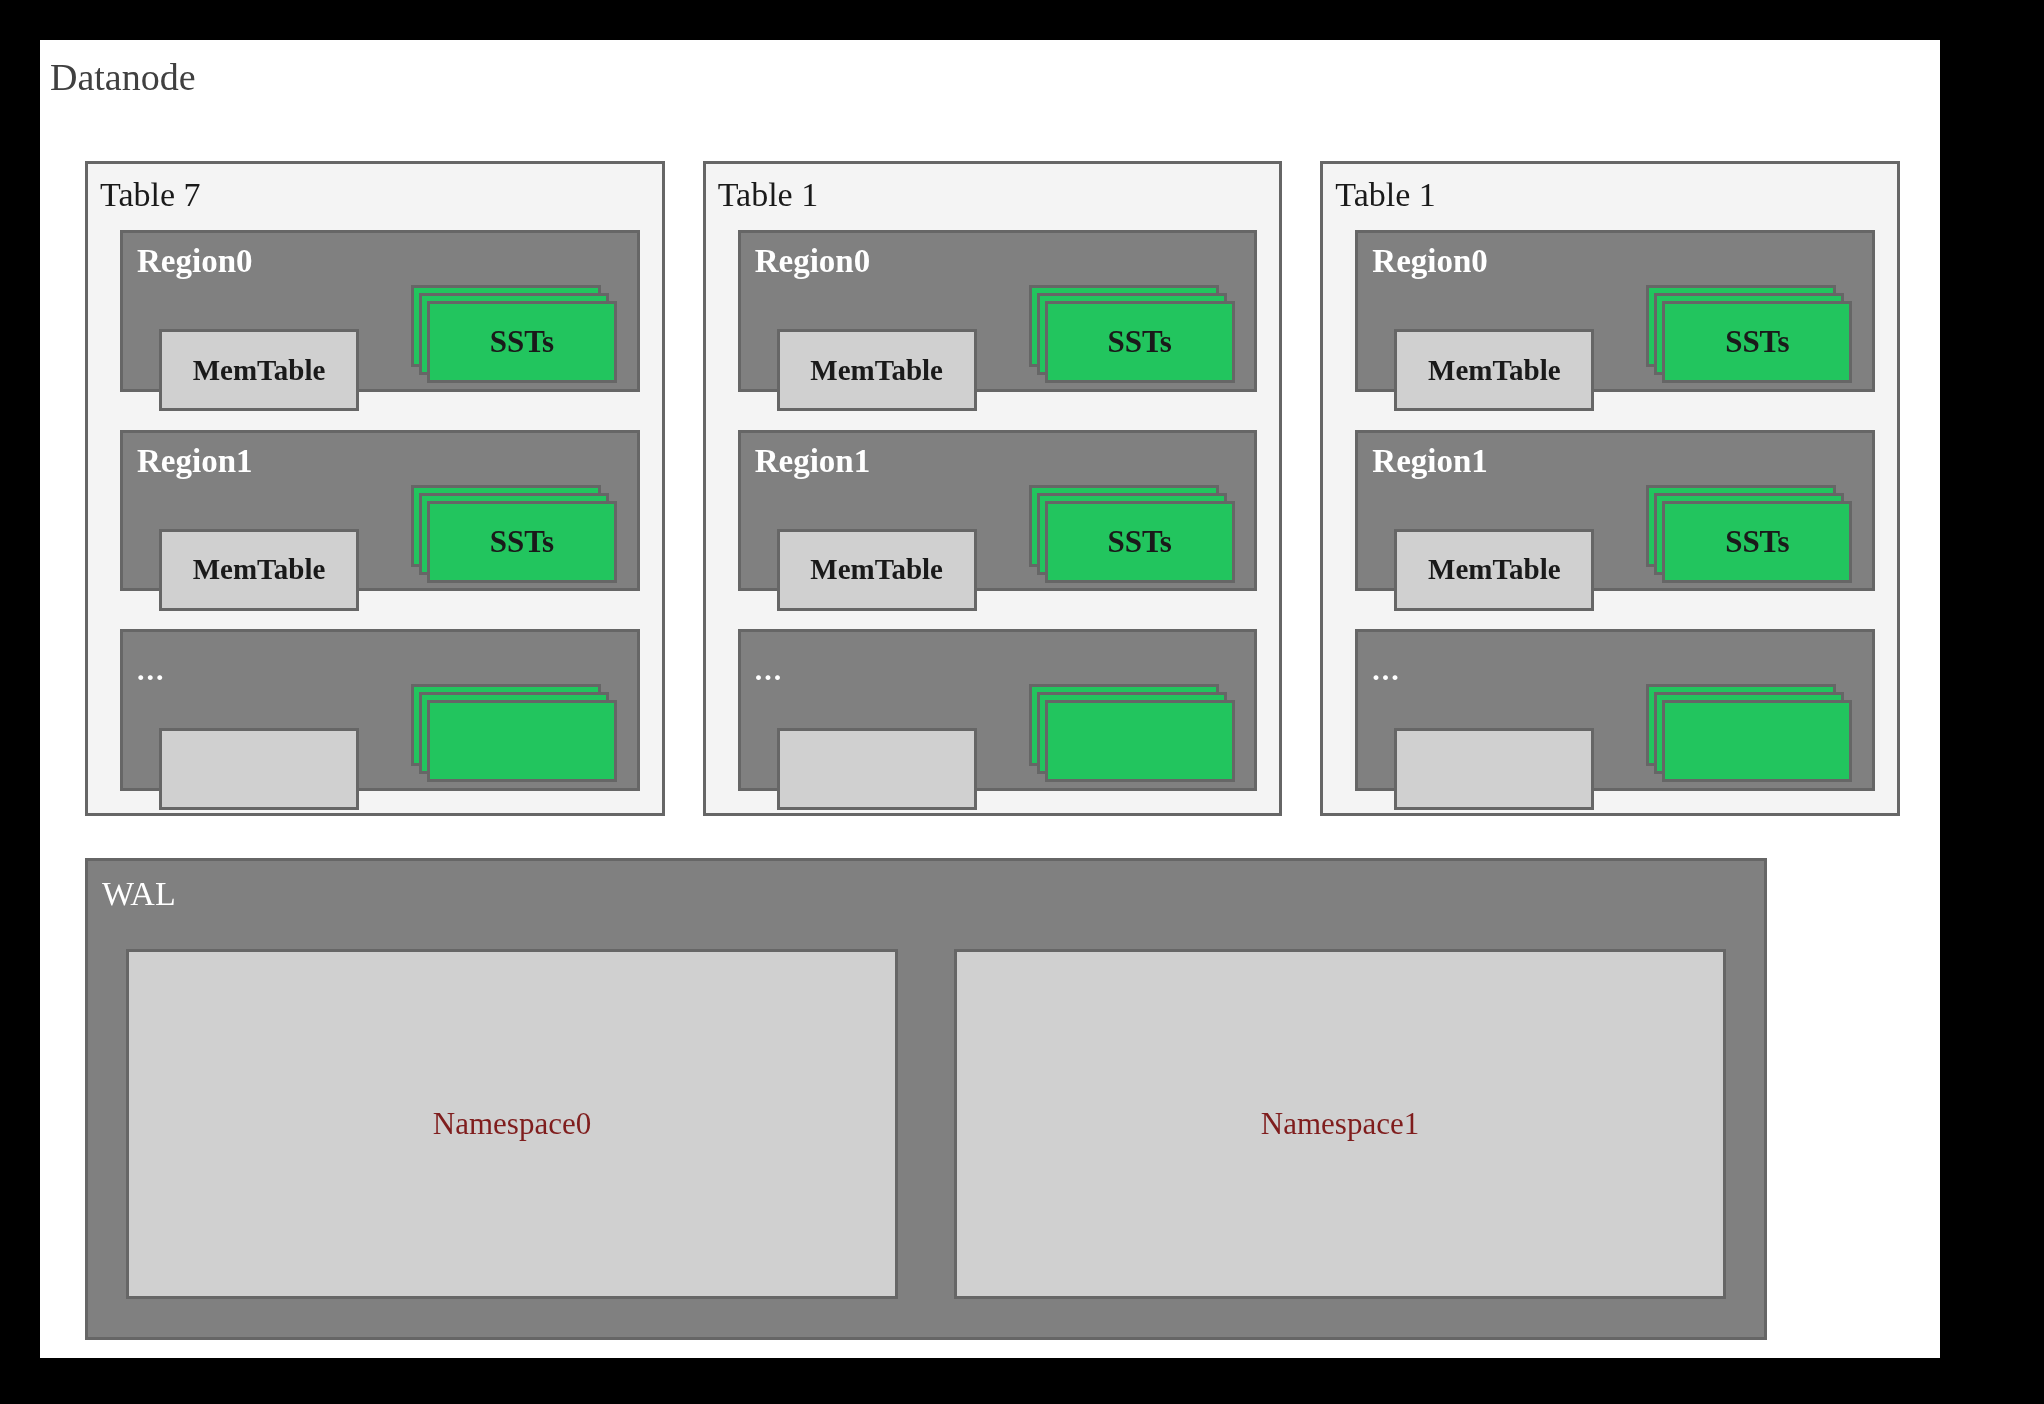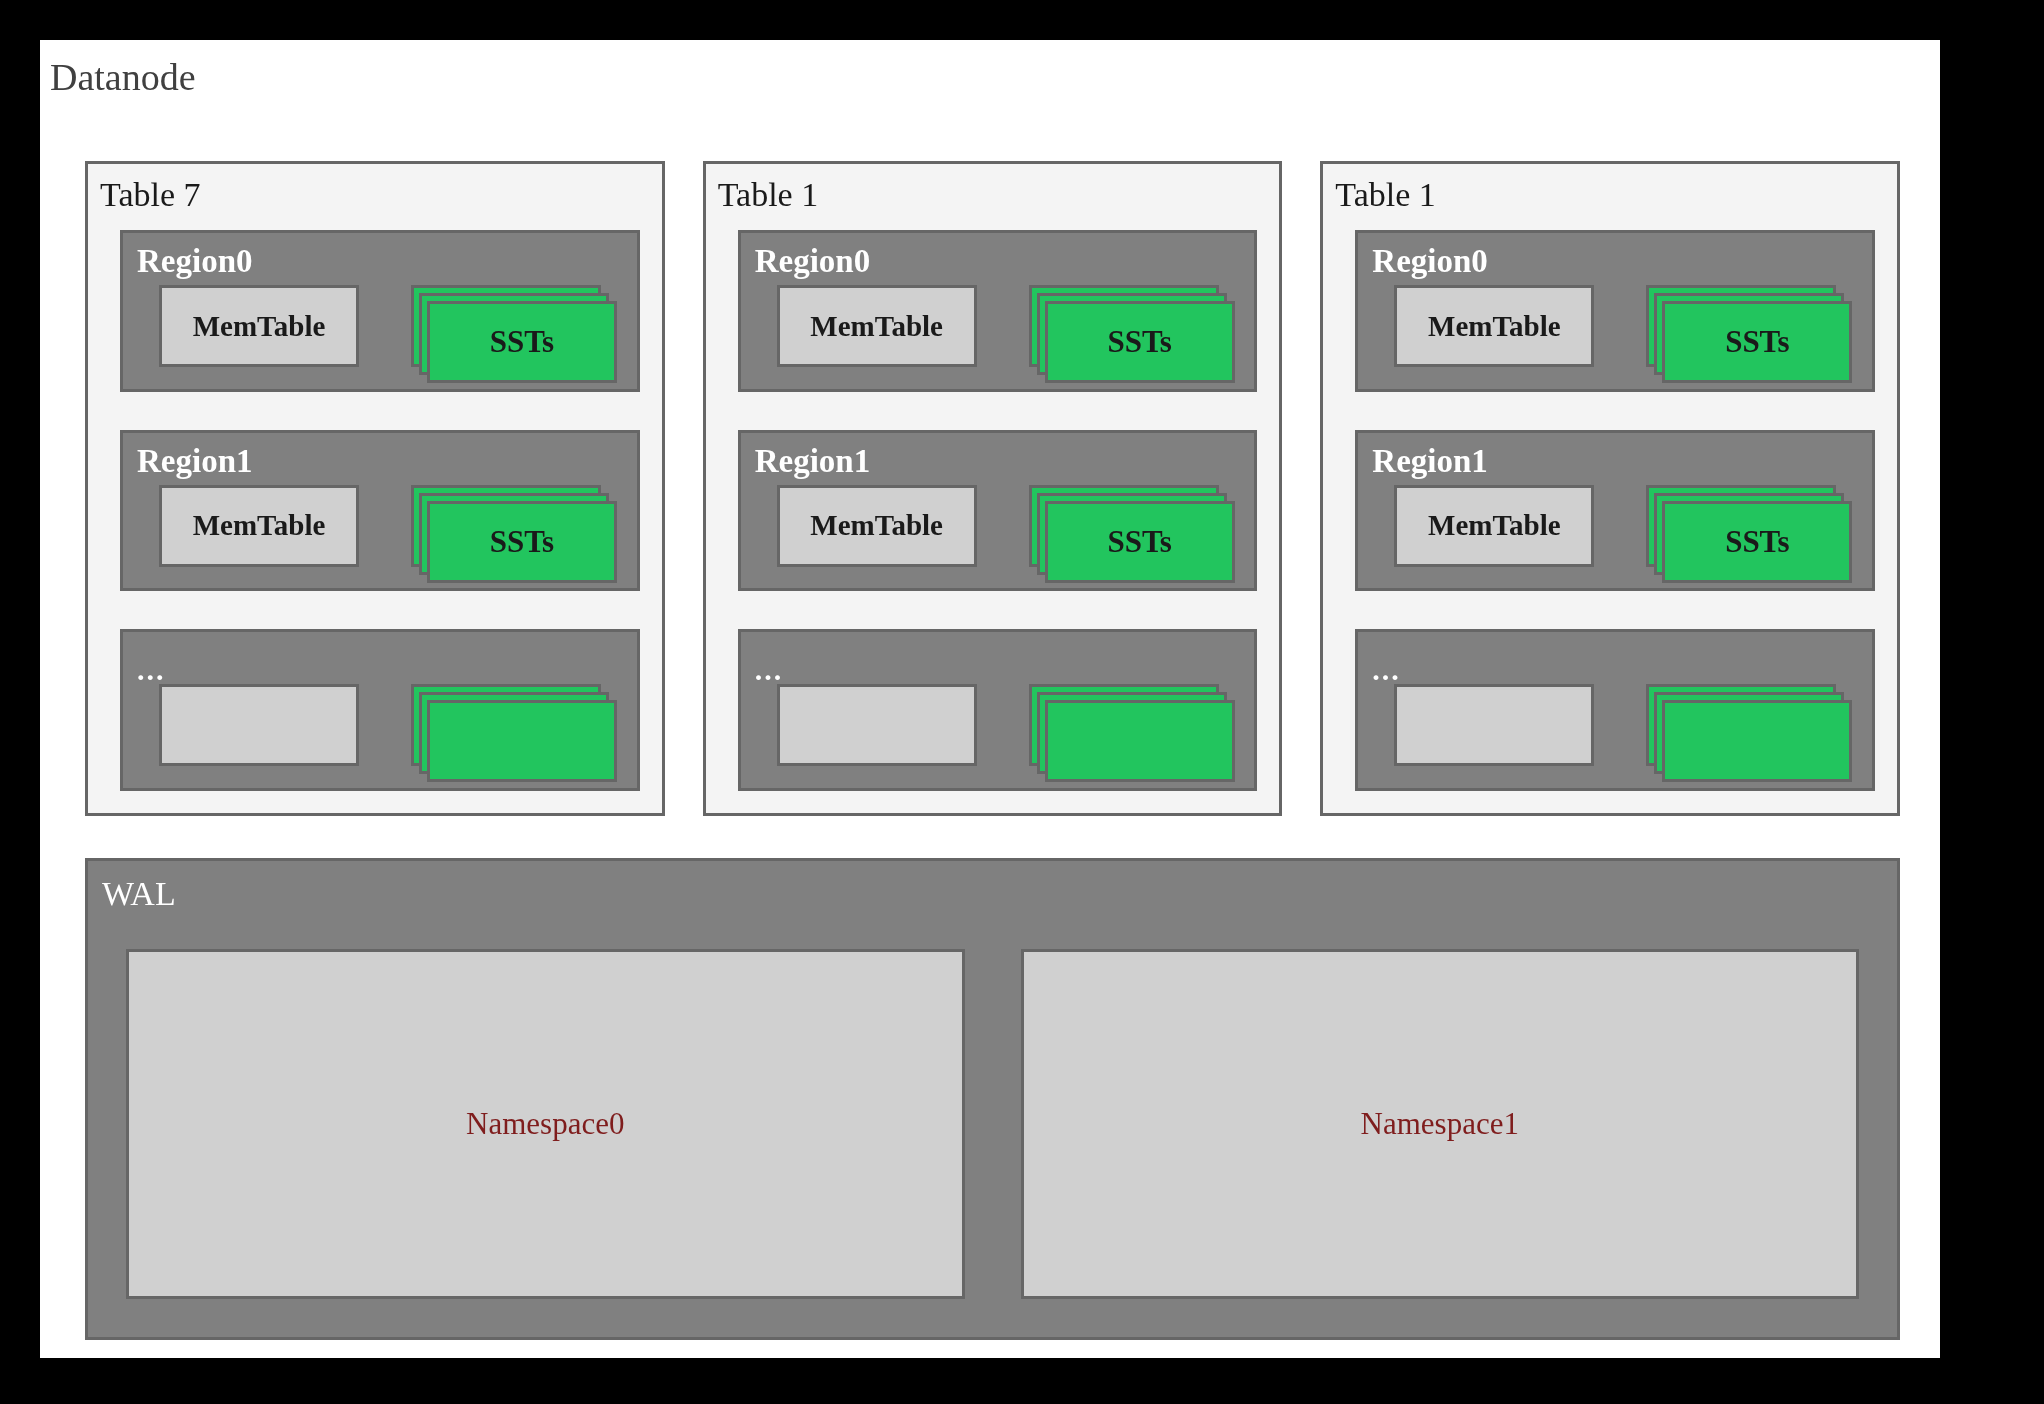--- a/index.html
+++ b/index.html
@@ -102,20 +102,21 @@
     width: 200px;
     height: 82px;
     background: #d0d0d0;
     border: 3px solid #666666;
     display: flex;
     align-items: center;
     justify-content: center;
     font-size: 29px;
     color: #1a1a1a;
     flex: 0 0 auto;
+    margin-top: 44px;
   }
 
   
   .sst-stack {
     position: relative;
     width: 200px;
     height: 100px;
     margin-left: 52px;
     flex: 0 0 auto;
   }
@@ -136,21 +137,21 @@
     font-size: 31px;
     color: #1a1a1a;
   }
 
   
 
   
   .wal-panel {
     position: absolute;
     left: 45px; top: 818px;
-    width: 1815px; height: 482px;
+    width: 1682px; height: 482px;
     background: #808080;
     border: 3px solid #666666;
   }
   .wal-label {
     position: absolute;
     left: 14px; top: 12px;
     font-size: 34px;
     line-height: 42px;
     color: #ffffff;
     white-space: nowrap;

